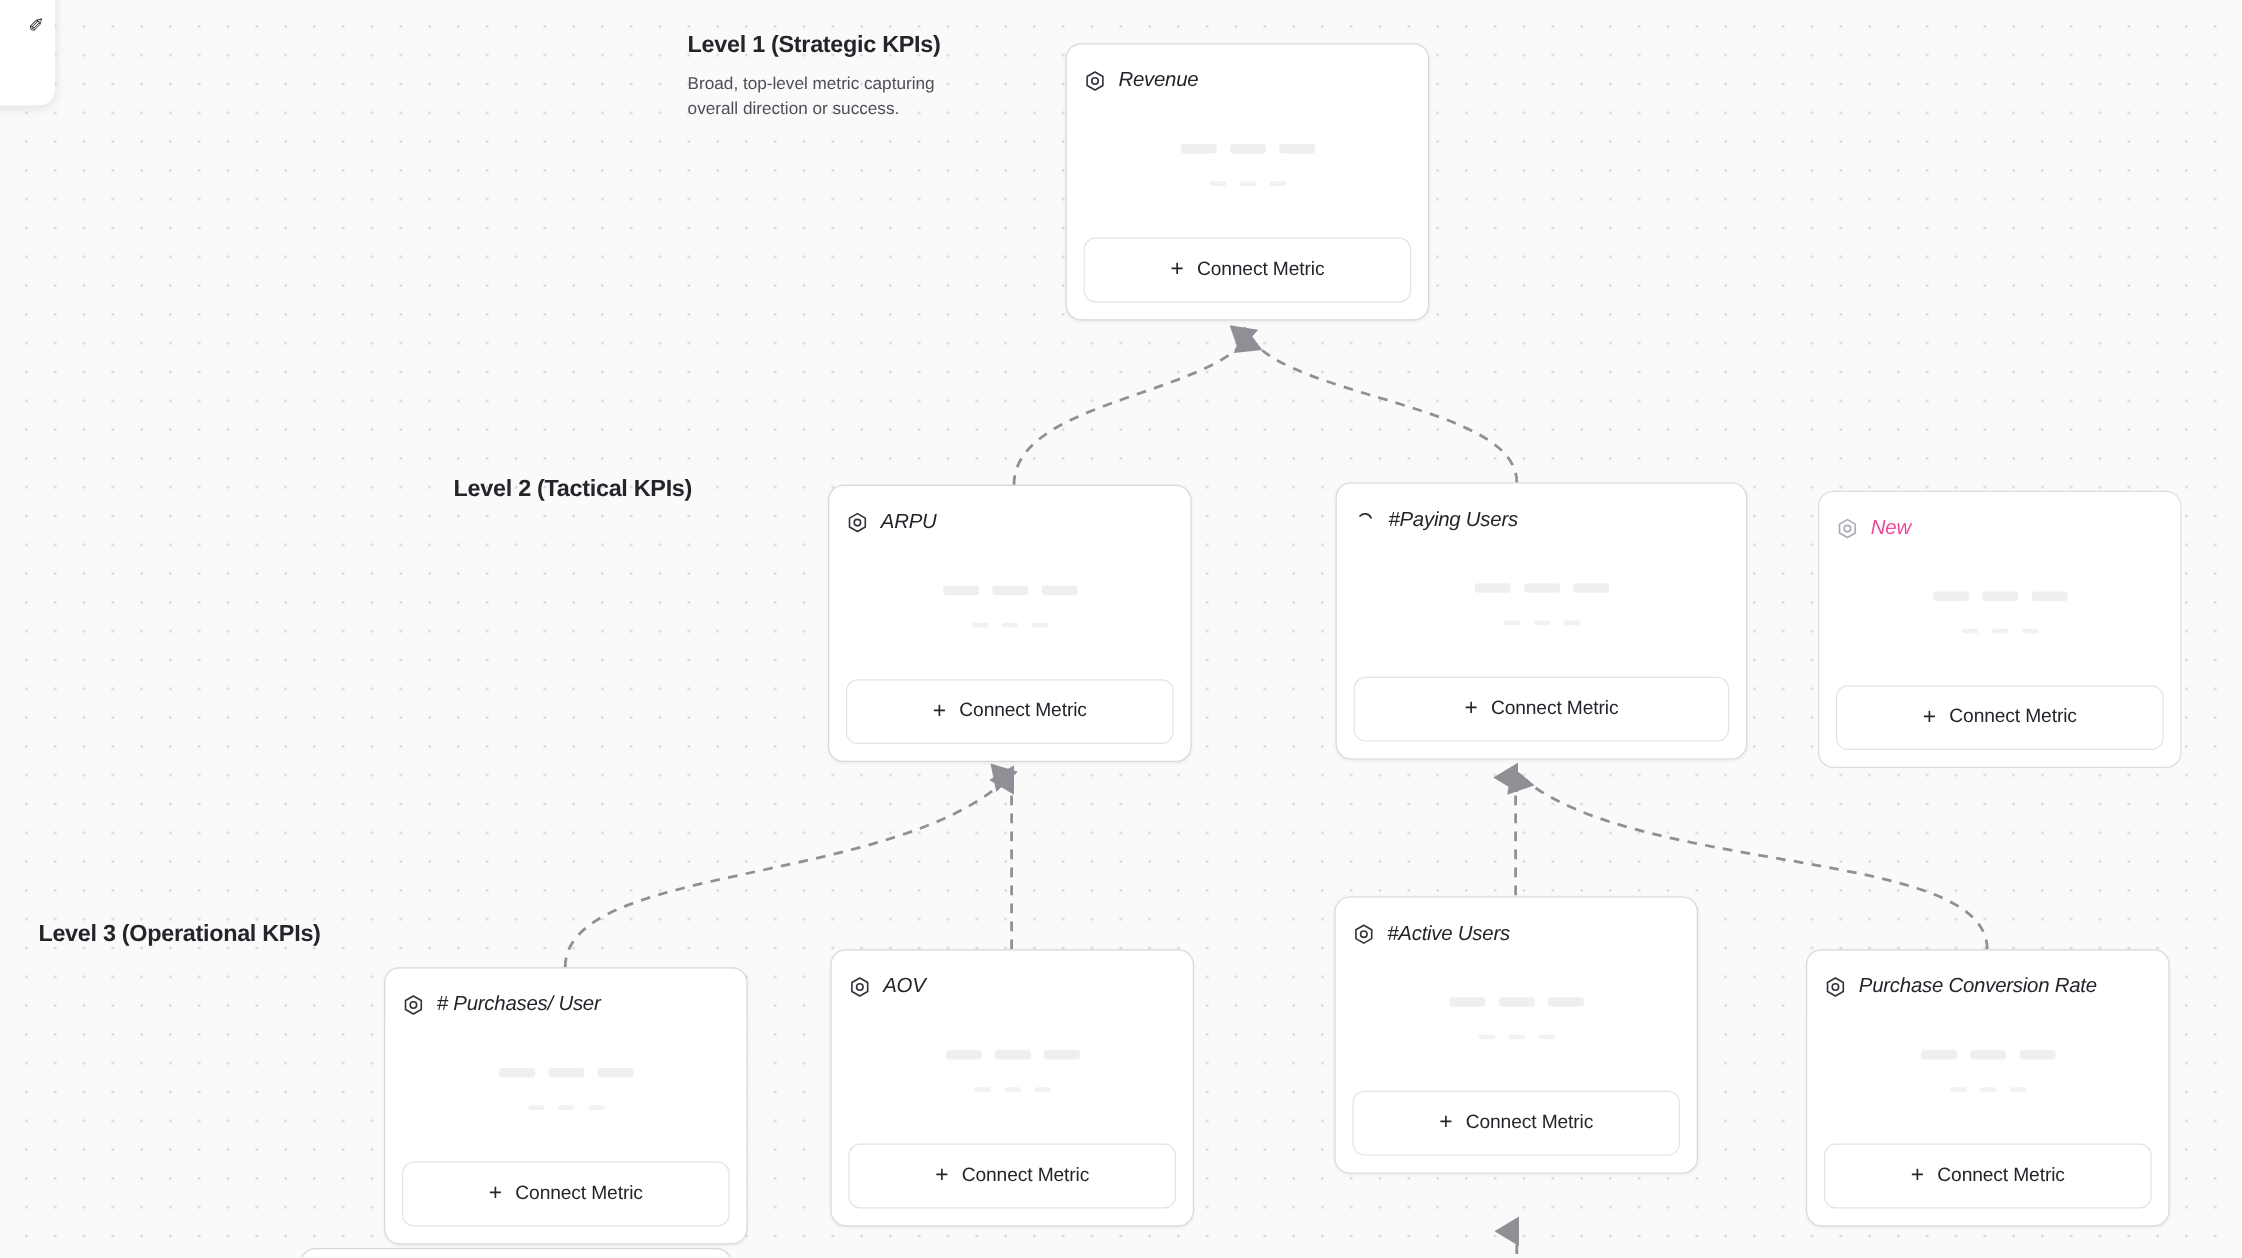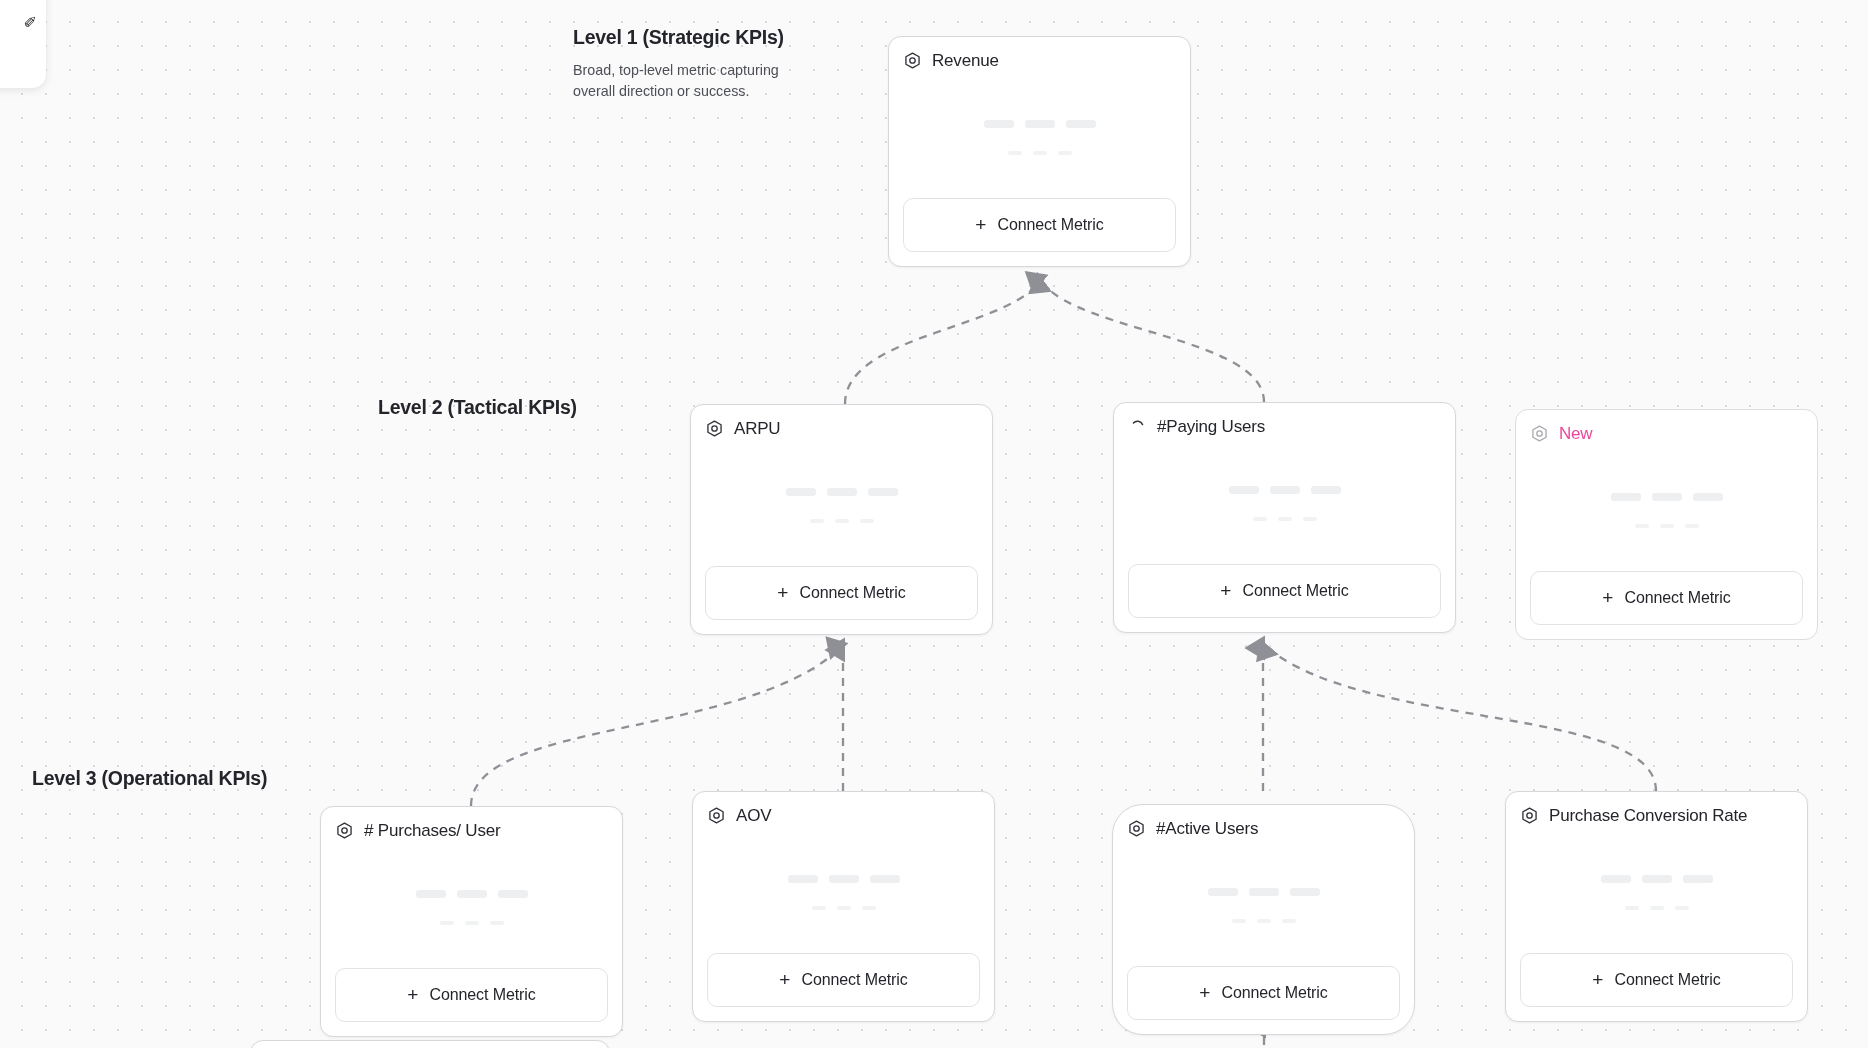--- a/index.html
+++ b/index.html
@@ -86,24 +86,25 @@
     flex-direction: column;
     padding: 14px 14px 14px 14px;
   }
   .card.ghost {
     border-color: #dcdde1;
     box-shadow: none;
   }
 
   .card-head {
     display: flex;
-    align-items: flex-start;
+    align-items: flex-end;
     gap: 10px;
     height: 26px;
     flex: none;
+    font-style: italic;
   }
   .card-icon {
     width: 19px;
     height: 19px;
     flex: none;
     display: block;
     color: #32333a;
   }
   .card.ghost .card-icon { color: #a9abb2; }
   .card-title {
@@ -160,21 +161,21 @@
     letter-spacing: -0.1px;
   }
 
   
   #card-revenue   { left: 888px;  top: 36px;  width: 303px; height: 231px; }
   #card-arpu      { left: 690px;  top: 404px; width: 303px; height: 231px; }
   #card-paying    { left: 1113px; top: 402px; width: 343px; height: 231px; }
   #card-new       { left: 1515px; top: 409px; width: 303px; height: 231px; }
   #card-purchases { left: 320px;  top: 806px; width: 303px; height: 231px; }
   #card-aov       { left: 692px;  top: 791px; width: 303px; height: 231px; }
-  #card-active    { left: 1112px; top: 804px; width: 303px; height: 231px; border-radius: 31px; }
+  #card-active    { left: 1112px; top: 747px; width: 303px; height: 231px; }
   #card-pcr       { left: 1505px; top: 791px; width: 303px; height: 231px; }
   #card-partial   { left: 250px;  top: 1040px; width: 360px; height: 120px; }
 </style>
 </head>
 <body>
 
 <div id="canvas">
 
   <svg id="edge-layer" viewBox="0 0 1868 1048" preserveAspectRatio="none">
     <defs>

